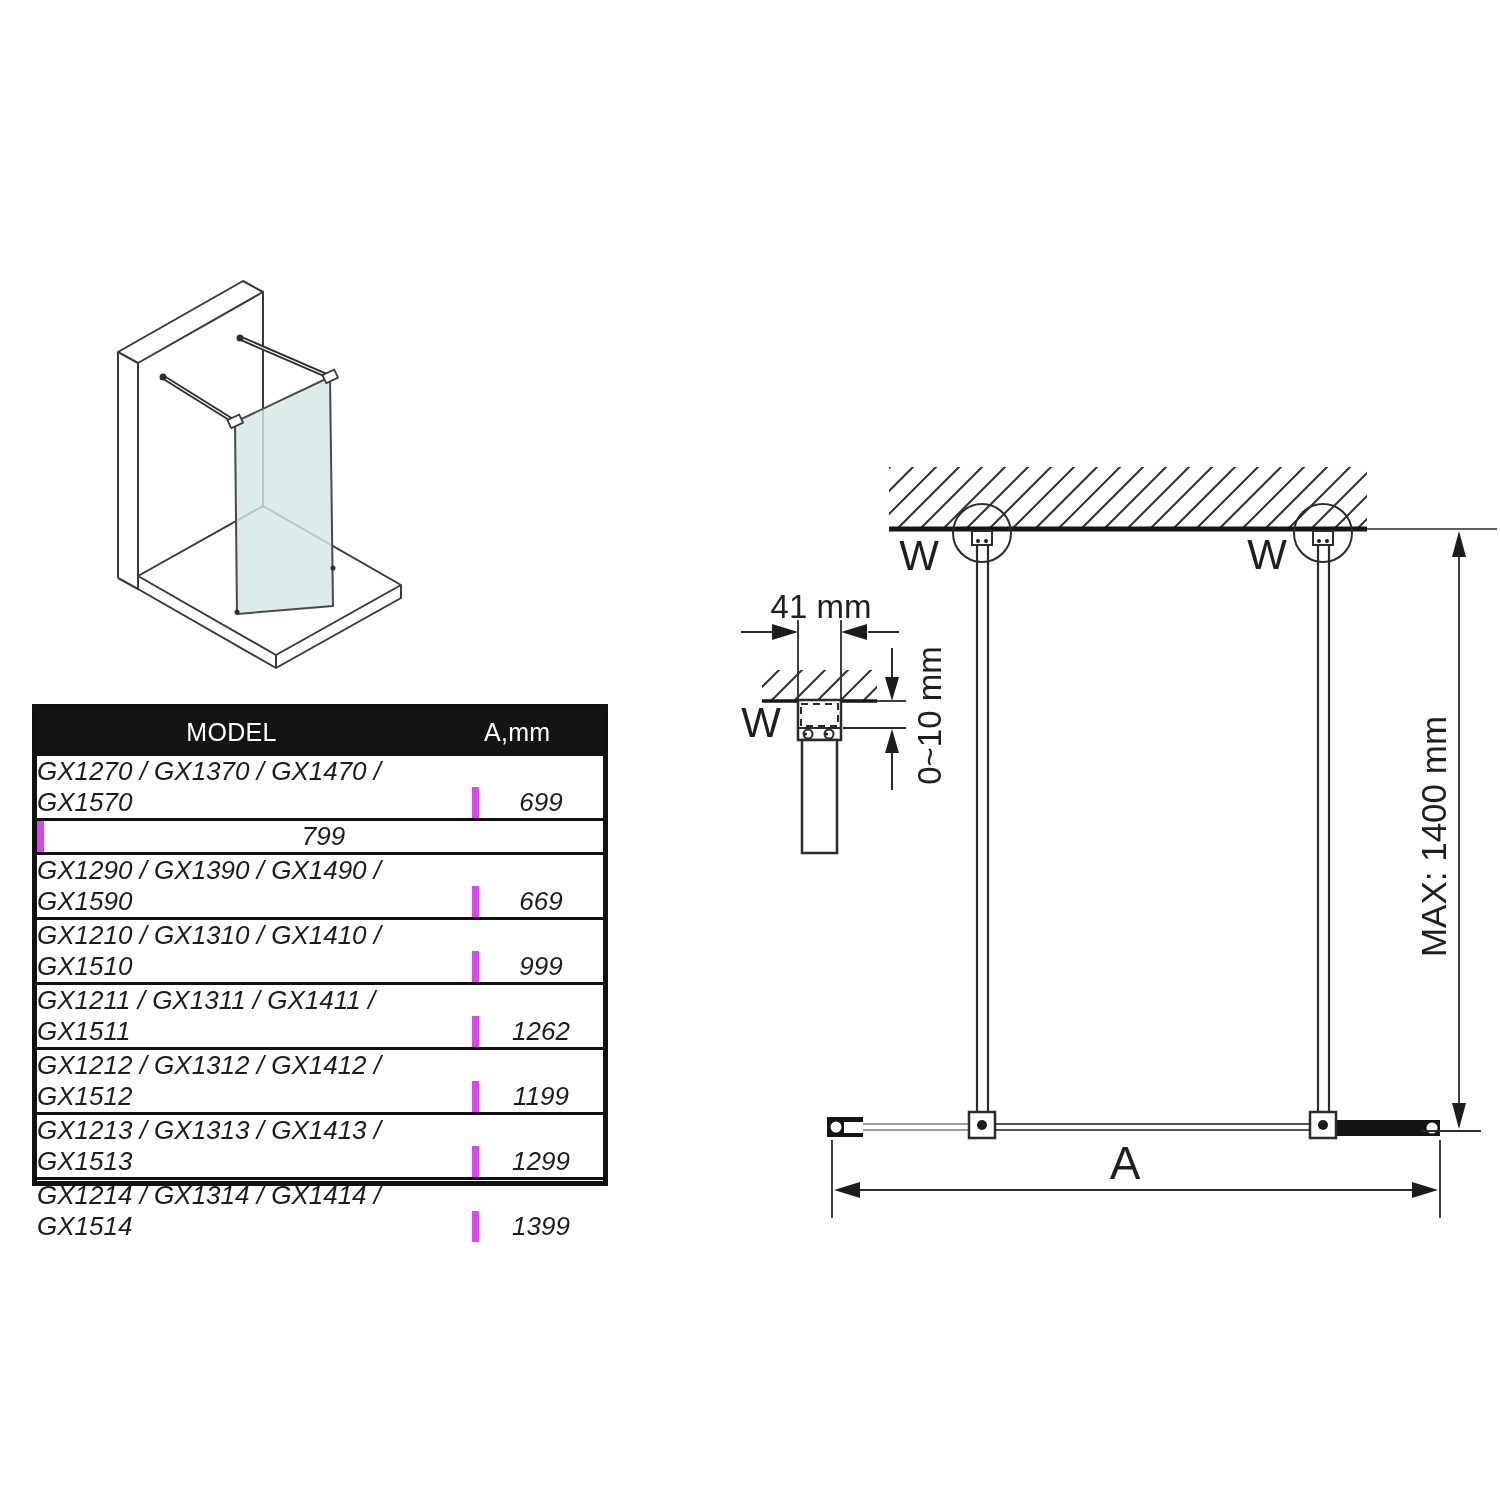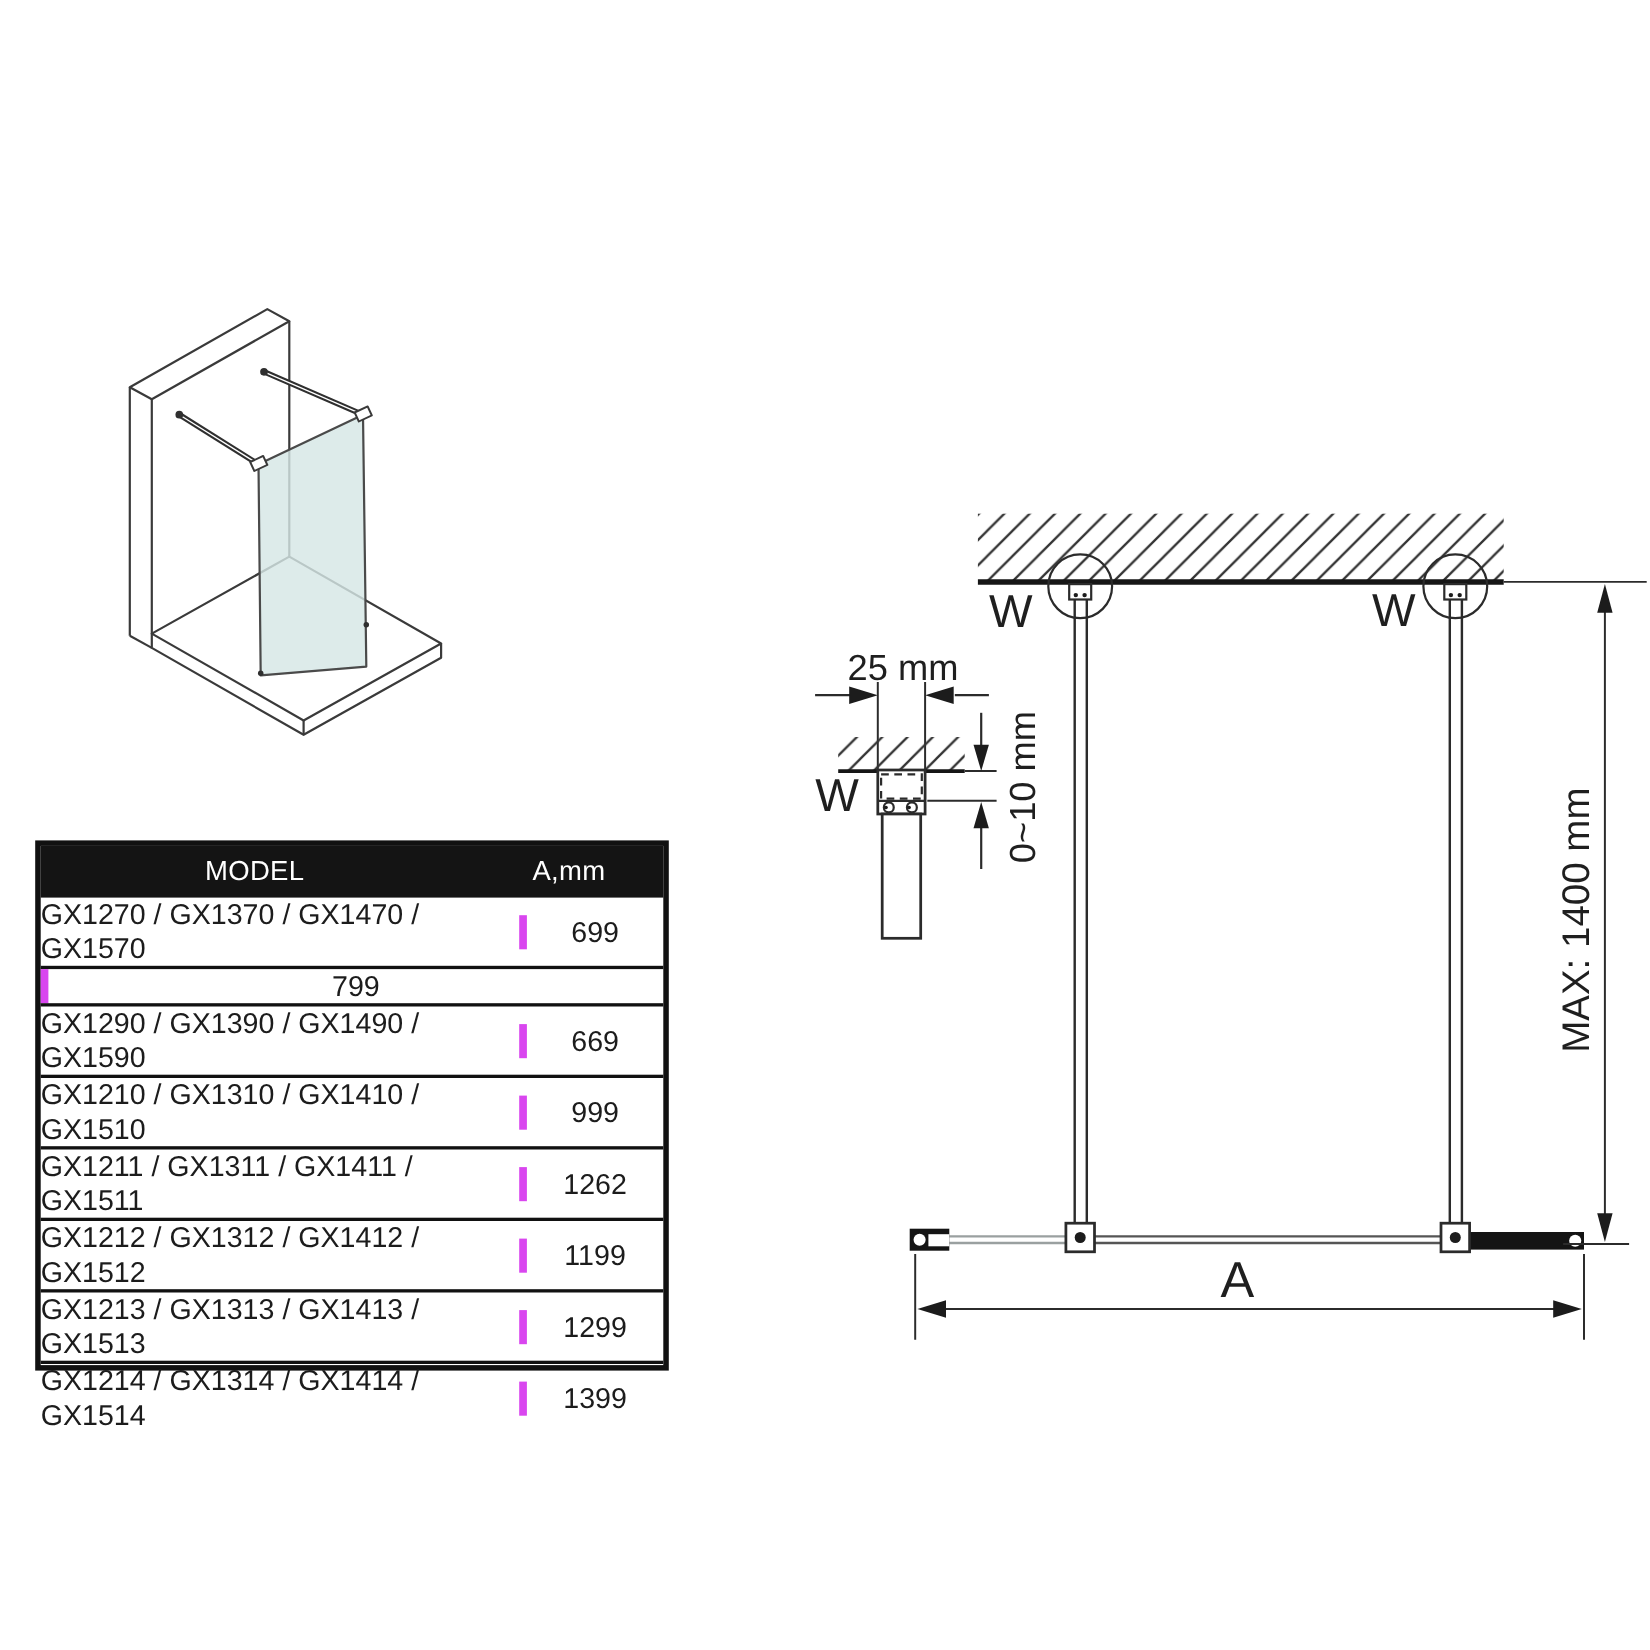--- a/index.html
+++ b/index.html
@@ -1,28 +1,28 @@
 <!DOCTYPE html>
 <html><head>
 <meta charset="utf-8">
 <style>
   html,body{margin:0;padding:0;background:#fff;}
   .page{position:relative;width:1500px;height:1500px;background:#fff;overflow:hidden;
         font-family:"Liberation Sans",sans-serif;color:#1c1c1c;}
   .page svg{position:absolute;left:0;top:0;}
 
   
-  .spec-table{position:absolute;left:32px;top:764px;width:576px;height:482px;
+  .spec-table{position:absolute;left:32px;top:704px;width:576px;height:482px;
               box-sizing:border-box;border:5px solid #111;display:flex;flex-direction:column;}
   .thead{height:47px;background:#141414;color:#fff;display:flex;align-items:center;flex:none;}
   .th{font-size:25px;letter-spacing:.3px;}
   .th-model{width:437px;text-align:center;padding-right:48px;box-sizing:border-box;}
   .th-a{flex:1;text-align:left;padding-left:10px;box-sizing:border-box;}
   .tbody{flex:1;display:flex;flex-direction:column;}
-  .trow{flex:1;display:flex;border-top:3px solid #111;align-items:center;}
+  .trow{flex:1;display:flex;border-top:3px solid #111;align-items:flex-end;font-style:italic;}
   .trow:first-child{border-top:none;}
   .cell{display:flex;align-items:center;justify-content:center;font-size:26px;color:#1c1c1c;}
   .cell-model{width:435px;box-sizing:border-box;padding-right:72px;}
   .cell-a{flex:1;border-left:7px solid #d946ef;}
 
   
   .lbl{position:absolute;text-align:center;white-space:nowrap;color:#1f1f1f;line-height:1;}
   .lbl-w{font-size:42px;}
   .lbl-25{left:721px;top:590px;width:200px;font-size:33px;}
   .lbl-wd{left:731px;top:702px;width:60px;}
@@ -169,21 +169,21 @@
       <g>
         <path d="M843,728 H906" stroke-width="1.8"></path>
         <path d="M892,648 V678" stroke-width="2"></path>
         <polygon points="892,701 885,677 899,677" fill="#1c1c1c" stroke="none"></polygon>
         <path d="M892,752 V790" stroke-width="2"></path>
         <polygon points="892,729 885,753 899,753" fill="#1c1c1c" stroke="none"></polygon>
       </g>
     </g>
   </svg>
 
-  <div class="lbl lbl-25">25 mm</div>
+  <div class="lbl lbl-25">41 mm</div>
   <div class="lbl lbl-w lbl-wd">W</div>
   <div class="lbl lbl-w lbl-wl">W</div>
   <div class="lbl lbl-w lbl-wr">W</div>
   <div class="lbl lbl-010 vrot">0~10 mm</div>
   <div class="lbl lbl-max vrot">MAX: 1400 mm</div>
   <div class="lbl lbl-a">A</div>
 
   <div class="spec-table">
     <div class="thead">
       <div class="th th-model">MODEL</div>

